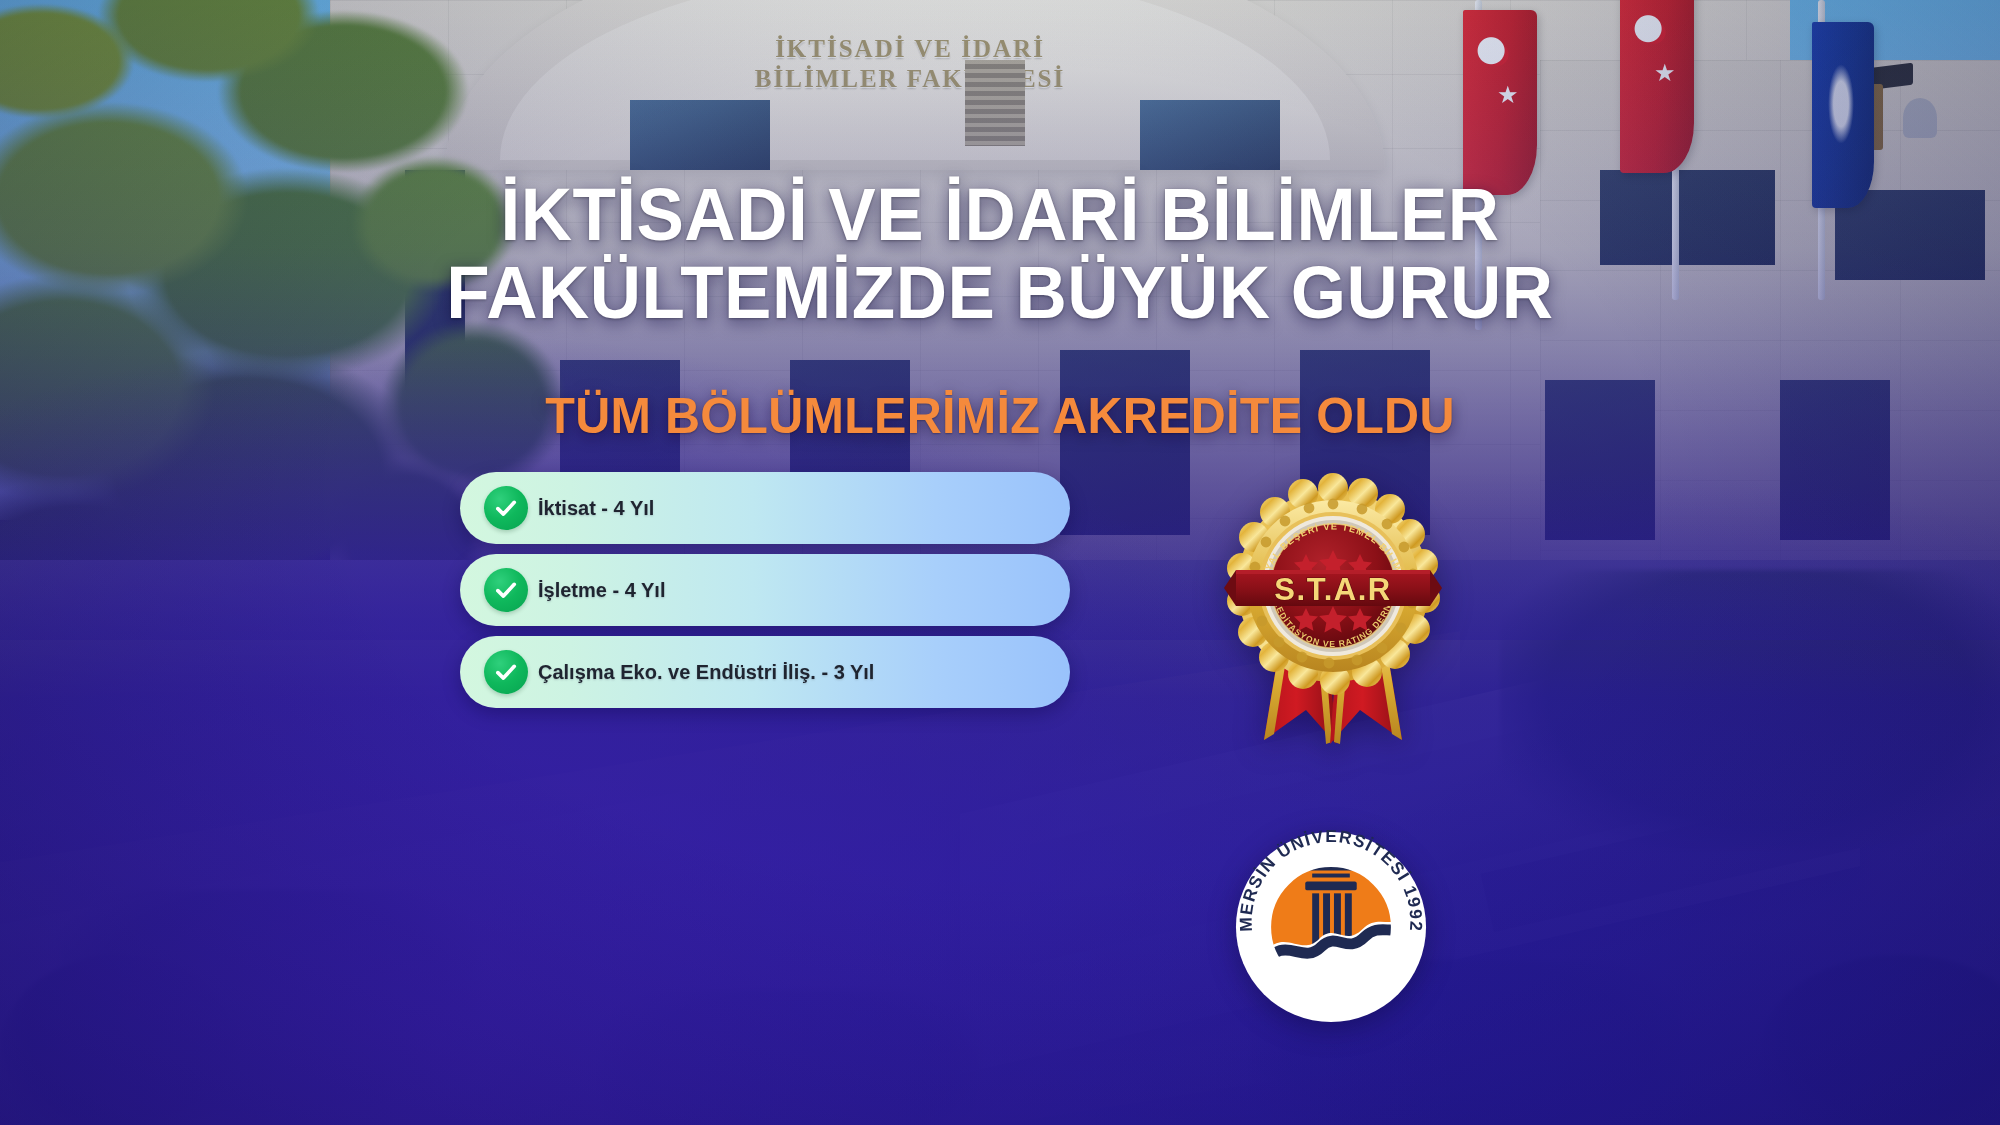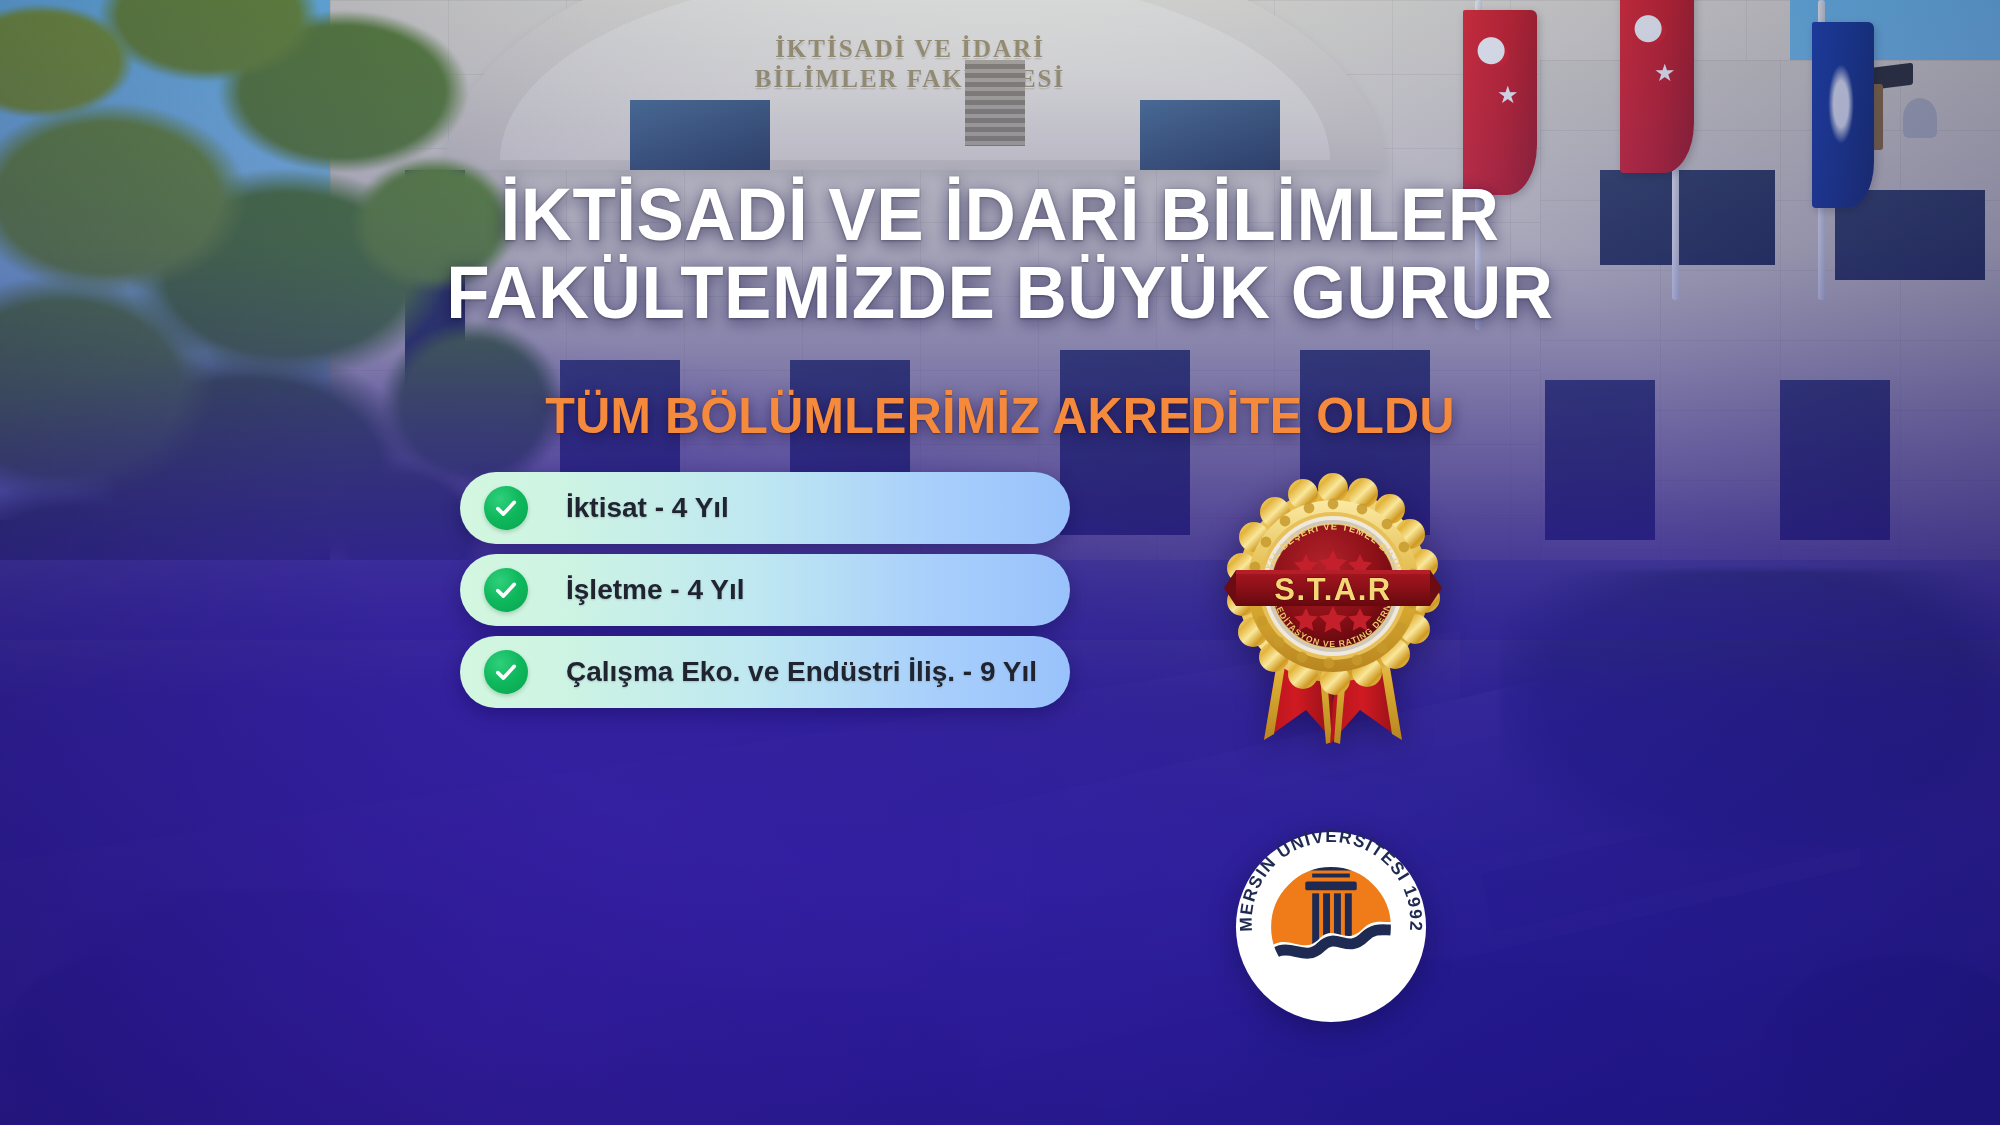--- a/index.html
+++ b/index.html
@@ -227,22 +227,22 @@
   }
   .check {
     width:44px; height:44px; border-radius:50%;
     background:radial-gradient(circle at 36% 30%, #2fd07c 0%, #0fb85c 48%, #07a350 100%);
     flex:0 0 44px;
     display:flex; align-items:center; justify-content:center;
     box-shadow:0 2px 4px rgba(0,60,25,.22);
   }
   .check svg { width:26px; height:26px; display:block; }
   .pill-label {
-    margin-left:38px;
-    font-size:28px; font-weight:700; color:#1f2430;
+    margin-left:10px;
+    font-size:20px; font-weight:700; color:#1f2430;
     letter-spacing:0px;
     text-shadow:0 1px 2px rgba(120,140,150,.45);
     white-space:nowrap;
   }
 
   
   .medal { position:absolute; left:1218px; top:458px; width:230px; height:300px; }
   .medal svg { width:230px; height:300px; display:block; filter:drop-shadow(0 8px 16px rgba(10,4,50,.45)); }
 
   
@@ -350,21 +350,21 @@
             </svg>
           </span>
           <span class="pill-label">İşletme - 4 Yıl</span>
         </div>
         <div class="pill">
           <span class="check">
             <svg viewBox="0 0 24 24">
               <path d="M4.5 12.6 L9.6 17.6 L19.6 6.8" fill="none" stroke="#ffffff" stroke-width="3.4" stroke-linecap="round" stroke-linejoin="round"></path>
             </svg>
           </span>
-          <span class="pill-label">Çalışma Eko. ve Endüstri İliş. - 9 Yıl</span>
+          <span class="pill-label">Çalışma Eko. ve Endüstri İliş. - 3 Yıl</span>
         </div>
       </div>
 
     <div class="medal">
       <svg viewBox="0 0 230 300" xmlns="http://www.w3.org/2000/svg">
         <defs>
           <linearGradient id="gold" x1="0" y1="0" x2="1" y2="1">
             <stop offset="0%" stop-color="#f7e08a"></stop>
             <stop offset="25%" stop-color="#e3b43c"></stop>
             <stop offset="50%" stop-color="#f9e79a"></stop>

